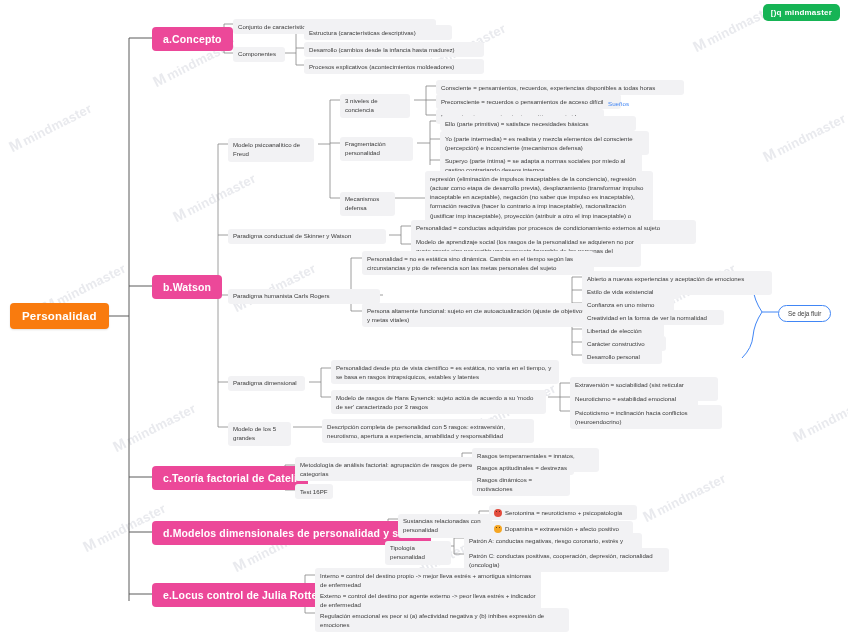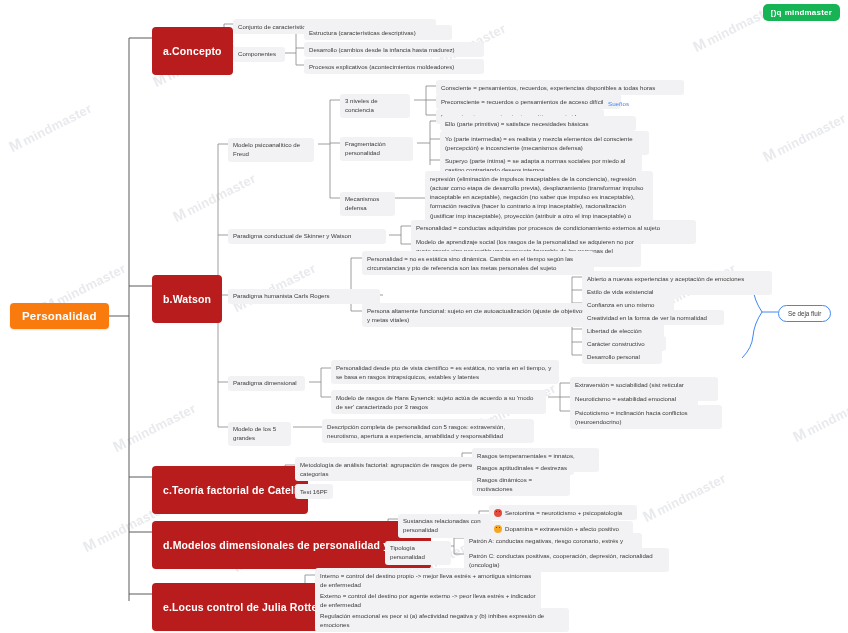--- a/index.html
+++ b/index.html
@@ -19,22 +19,22 @@
   
   #wires{position:absolute;left:0;top:0;width:848px;height:633px;}
   
   .node{position:absolute;box-sizing:border-box;}
   .root{
     background:#f97b0e;color:#fff;font-weight:700;font-size:11.5px;
     border-radius:4px;padding:7px 12px;letter-spacing:.2px;
     box-shadow:0 1px 2px rgba(0,0,0,.12);
   }
   .lvl1{
-    background:#b91c1c;color:#fff;font-weight:700;font-size:10.5px;
-    border-radius:4px;padding:18px 11px;letter-spacing:.15px;white-space:nowrap;
+    background:#ec4899;color:#fff;font-weight:700;font-size:10.5px;
+    border-radius:4px;padding:6px 11px;letter-spacing:.15px;white-space:nowrap;
   }
   .lvl2{
     background:#f2f2f4;color:#3a3a3a;font-size:6.1px;border-radius:3px;
     padding:3px 5px;line-height:1.45;
   }
   .leaf{
     background:#f2f2f4;color:#3a3a3a;font-size:6.1px;border-radius:3px;
     padding:3px 5px;line-height:1.5;
   }
   .flow{

